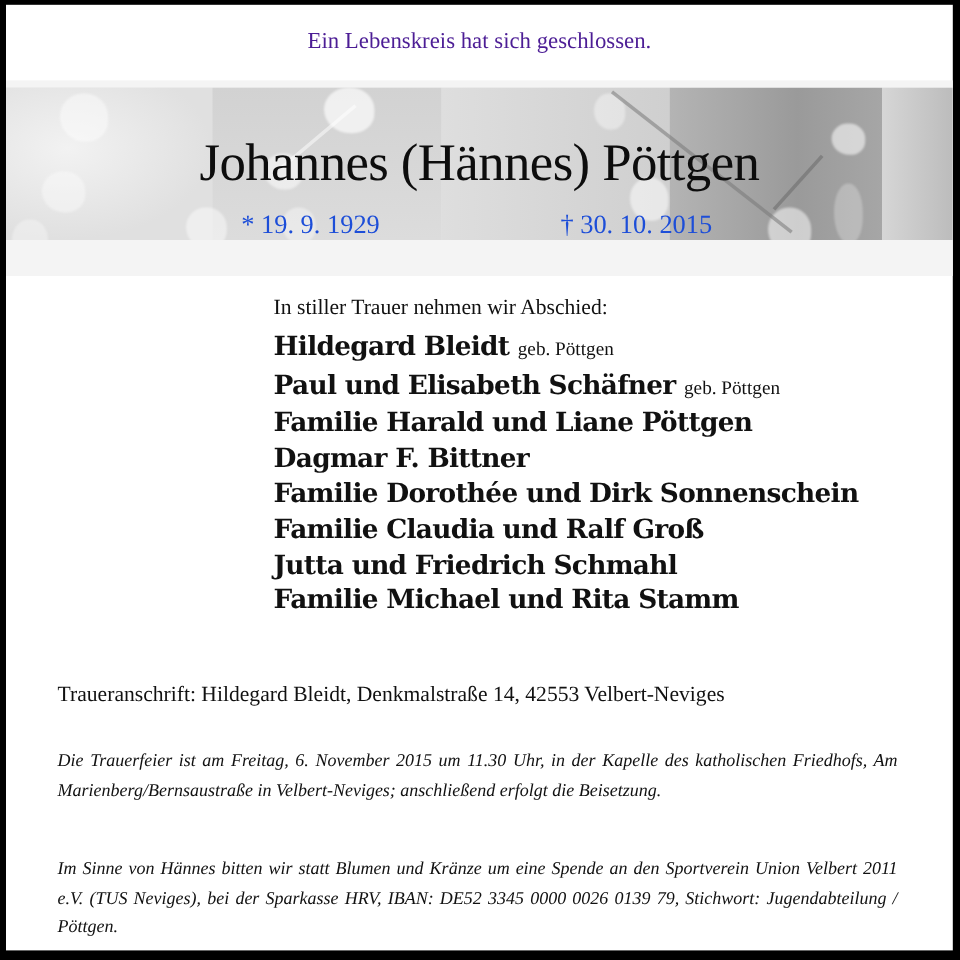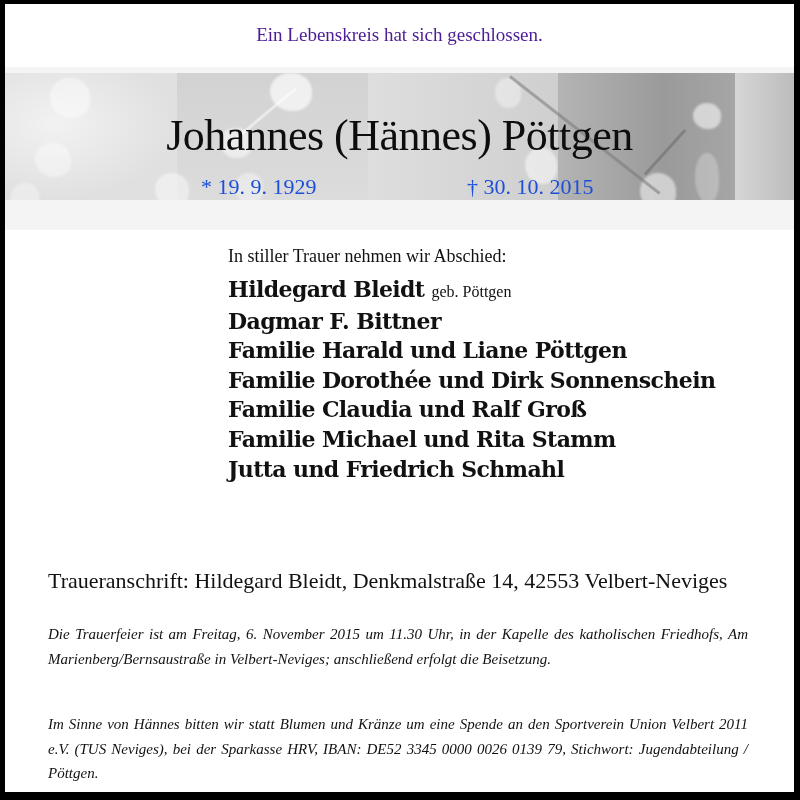--- a/index.html
+++ b/index.html
@@ -43,21 +43,21 @@
     .dates { position: absolute; top: 101px; font-size: 22px; color: #1d4ed8; }
     .born { left: 196px; }
     .died { left: 462px; }
     .intro { position: absolute; left: 223px; top: 242px; font-size: 18px; }
     .mourners { position: absolute; left: 223px; top: 271px; }
     .mourner {
       font-size: 22px; font-weight: bold; line-height: 29.6px; white-space: nowrap;
       font-family: "DejaVu Serif", "Liberation Serif", serif; letter-spacing: -0.6px;
     }
     .mourner .nee { font-weight: normal; font-size: 16px; font-family: "Liberation Serif", serif; letter-spacing: 0; margin-top: 16px; }
-    .address { position: absolute; left: 43px; top: 564px; font-size: 22px; }
+    .address { position: absolute; left: 43px; top: 564px; font-size: 18px; }
     .para {
       position: absolute; left: 43px; width: 700px; font-size: 15px;
       line-height: 24.5px; text-align: justify; font-style: italic;
     }
     .p1 { top: 618px; }
     .p2 { top: 708px; }
   </style>
 </head>
 <body>
 
@@ -91,25 +91,26 @@
 
     <div class="name">Johannes (Hännes) Pöttgen</div>
     <div class="dates born">* 19. 9. 1929</div>
     <div class="dates died">† 30. 10. 2015</div>
   </div>
 
   <div class="intro">In stiller Trauer nehmen wir Abschied:</div>
 
   <div class="mourners">
     <div class="mourner"><span>Hildegard Bleidt</span> <span class="nee">geb. Pöttgen</span></div>
+    <div class="mourner"><span>Paul und Elisabeth Schäfner</span> <span class="nee">geb. Pöttgen</span></div>
+    <div class="mourner"><span>Familie Harald und Liane Pöttgen</span></div>
     <div class="mourner"><span>Dagmar F. Bittner</span></div>
-    <div class="mourner"><span>Familie Harald und Liane Pöttgen</span></div>
     <div class="mourner"><span>Familie Dorothée und Dirk Sonnenschein</span></div>
     <div class="mourner"><span>Familie Claudia und Ralf Groß</span></div>
+    <div class="mourner"><span>Jutta und Friedrich Schmahl</span></div>
     <div class="mourner"><span>Familie Michael und Rita Stamm</span></div>
-    <div class="mourner"><span>Jutta und Friedrich Schmahl</span></div>
   </div>
 
   <div class="address">Traueranschrift: Hildegard Bleidt, Denkmalstraße 14, 42553 Velbert-Neviges</div>
 
   <div class="para p1">Die Trauerfeier ist am Freitag, 6. November 2015 um 11.30 Uhr, in der Kapelle des katholischen Friedhofs, Am Marienberg/Bernsaustraße in Velbert-Neviges; anschließend erfolgt die Beisetzung.</div>
   <div class="para p2">Im Sinne von Hännes bitten wir statt Blumen und Kränze um eine Spende an den Sportverein Union Velbert 2011 e.V. (TUS Neviges), bei der Sparkasse HRV, IBAN: DE52 3345 0000 0026 0139 79, Stichwort: Jugendabteilung / Pöttgen.</div>
 </div>
 
 </body></html>

